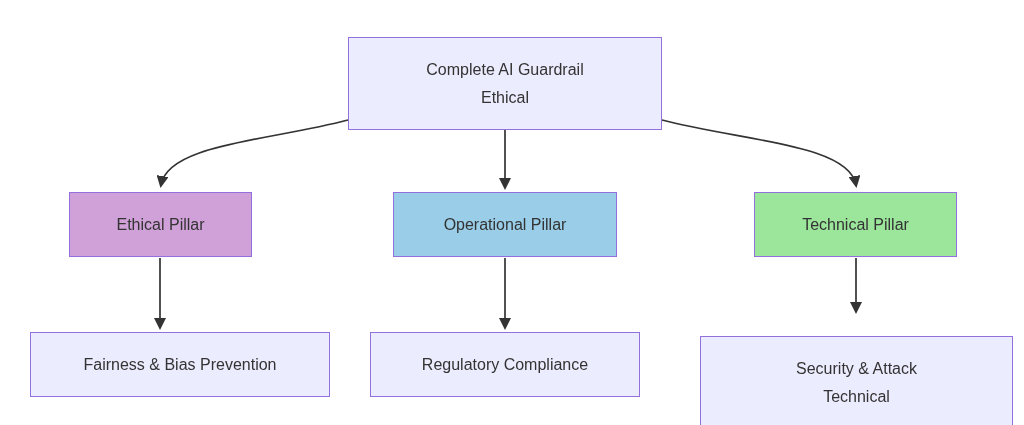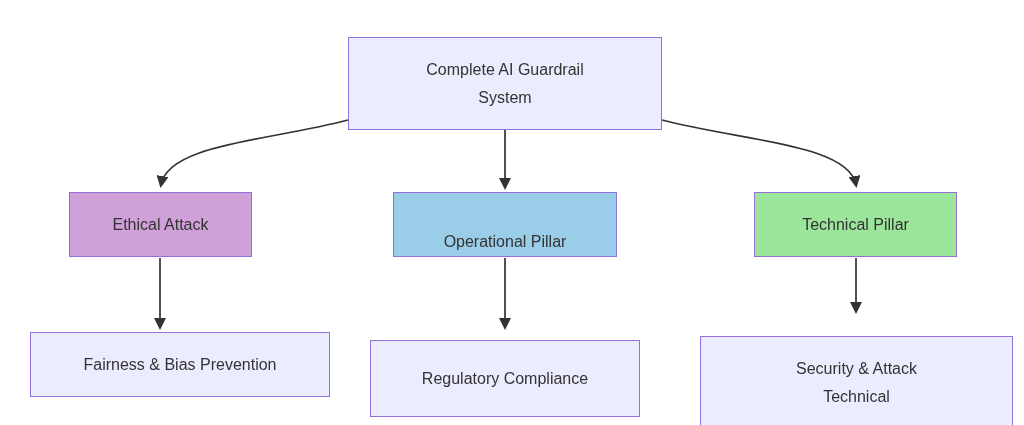--- a/index.html
+++ b/index.html
@@ -40,21 +40,21 @@
     line-height: 28px;
   }
   .node .label span {
     display: block;
   }
   .node-root        { left: 348px; top: 37px;  width: 314px; height: 93px; }
   .node-ethical     { left: 69px;  top: 192px; width: 183px; height: 65px; }
   .node-operational { left: 393px; top: 192px; width: 224px; height: 65px; }
   .node-technical   { left: 754px; top: 192px; width: 203px; height: 65px; }
   .node-fairness    { left: 10px;  top: 332px; width: 300px; height: 65px; margin-left: 20px; }
-  .node-regulatory  { left: 370px; top: 340px; width: 270px; height: 77px; }
+  .node-regulatory  { left: 370px; top: 332px; width: 270px; height: 65px; }
   .node-security    { left: 700px; top: 316px; width: 313px; height: 94px; margin-top: 20px; }
 </style>
 </head>
 <body>
 
 <div class="canvas">
 
   <svg class="edges-layer" viewBox="0 0 1024 425" xmlns="http://www.w3.org/2000/svg">
     <defs>
       <marker id="arrowhead" markerUnits="userSpaceOnUse" viewBox="0 0 12 12" markerWidth="12" markerHeight="12" refX="9" refY="6" orient="auto">
@@ -65,31 +65,31 @@
     <path class="edge" d="M 505 130 L 505 187" marker-end="url(#arrowhead)"></path>
     <path class="edge" d="M 662 120 C 742 141 849 144 856 185" marker-end="url(#arrowhead)"></path>
     <path class="edge" d="M 160 258 L 160 327" marker-end="url(#arrowhead)"></path>
     <path class="edge" d="M 505 258 L 505 327" marker-end="url(#arrowhead)"></path>
     <path class="edge" d="M 856 258 L 856 311" marker-end="url(#arrowhead)"></path>
   </svg>
 
   <div class="node node-root" style="background-color: rgb(236, 236, 255);">
     <div class="label">
       <span>Complete AI Guardrail</span>
-      <span>System</span>
+      <span>Ethical</span>
     </div>
   </div>
 
   <div class="node node-ethical" style="background-color: rgb(208, 160, 216);">
     <div class="label">
-      <span>Ethical Attack</span>
+      <span>Ethical Pillar</span>
     </div>
   </div>
 
-  <div class="node node-operational" style="background-color: rgb(154, 205, 232); align-items: flex-end;">
+  <div class="node node-operational" style="background-color: rgb(154, 205, 232);">
     <div class="label">
       <span>Operational Pillar</span>
     </div>
   </div>
 
   <div class="node node-technical" style="background-color: rgb(155, 230, 155);">
     <div class="label">
       <span>Technical Pillar</span>
     </div>
   </div>

